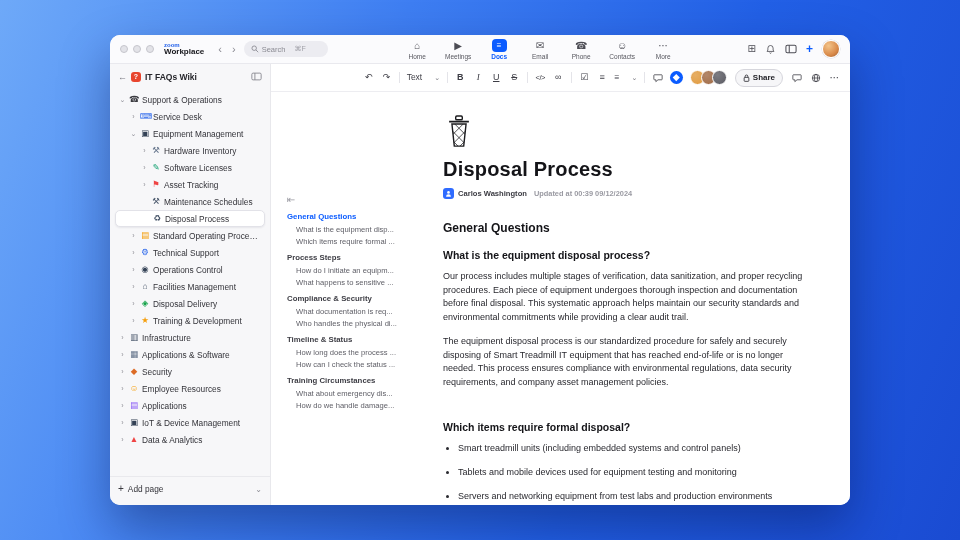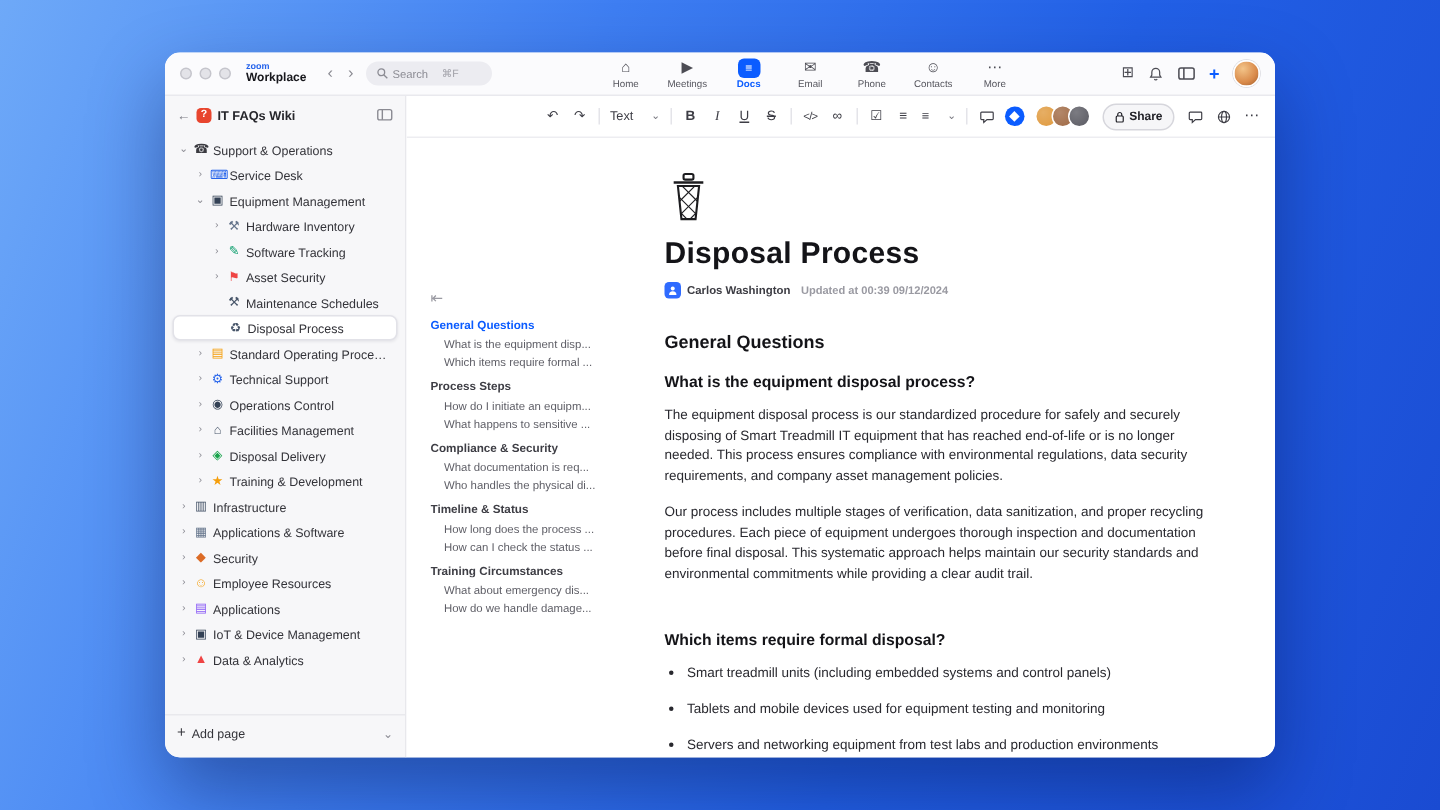--- a/index.html
+++ b/index.html
@@ -199,26 +199,26 @@
               <span class="tree-lb">Equipment Management</span>
             </div>
             <div class="tree-row" style="padding-left: 26px;">
               <span class="chev">›</span>
               <span class="tree-ic" style="color: rgb(100, 116, 139);">⚒</span>
               <span class="tree-lb">Hardware Inventory</span>
             </div>
             <div class="tree-row" style="padding-left: 26px;">
               <span class="chev">›</span>
               <span class="tree-ic" style="color: rgb(14, 159, 110);">✎</span>
-              <span class="tree-lb">Software Tracking</span>
+              <span class="tree-lb">Software Licenses</span>
             </div>
             <div class="tree-row" style="padding-left: 26px;">
               <span class="chev">›</span>
               <span class="tree-ic" style="color: rgb(239, 68, 68);">⚑</span>
-              <span class="tree-lb">Asset Security</span>
+              <span class="tree-lb">Asset Tracking</span>
             </div>
             <div class="tree-row" style="padding-left: 26px;">
               <span class="chev"></span>
               <span class="tree-ic" style="color: rgb(71, 85, 105);">⚒</span>
               <span class="tree-lb">Maintenance Schedules</span>
             </div>
             <div class="tree-row selected" style="padding-left: 26px;">
               <span class="chev"></span>
               <span class="tree-ic" style="color: rgb(71, 85, 105);">♻</span>
               <span class="tree-lb">Disposal Process</span>
@@ -411,22 +411,22 @@
                     <circle cx="5" cy="3.4" r="1.9" fill="#fff"></circle>
                     <path d="M1.5 9.5a3.5 3.5 0 0 1 7 0z" fill="#fff"></path>
                   </svg>
               </span>
               <span class="byline-name">Carlos Washington</span>
               <span class="byline-upd">Updated at 00:39 09/12/2024</span>
             </div>
 
             <div class="h2">General Questions</div>
             <div class="h3">What is the equipment disposal process?</div>
+            <p class="para">Our process includes multiple stages of verification, data sanitization, and proper recycling procedures. Each piece of equipment undergoes thorough inspection and documentation before final disposal. This systematic approach helps maintain our security standards and environmental commitments while providing a clear audit trail.</p>
             <p class="para">The equipment disposal process is our standardized procedure for safely and securely disposing of Smart Treadmill IT equipment that has reached end-of-life or is no longer needed. This process ensures compliance with environmental regulations, data security requirements, and company asset management policies.</p>
-            <p class="para">Our process includes multiple stages of verification, data sanitization, and proper recycling procedures. Each piece of equipment undergoes thorough inspection and documentation before final disposal. This systematic approach helps maintain our security standards and environmental commitments while providing a clear audit trail.</p>
             <div class="h3 spaced">Which items require formal disposal?</div>
             <ul class="blist">
                 <li>Smart treadmill units (including embedded systems and control panels)</li>
                 <li>Tablets and mobile devices used for equipment testing and monitoring</li>
                 <li>Servers and networking equipment from test labs and production environments</li>
               </ul>
           </div>
 
         </div>
       </div>

